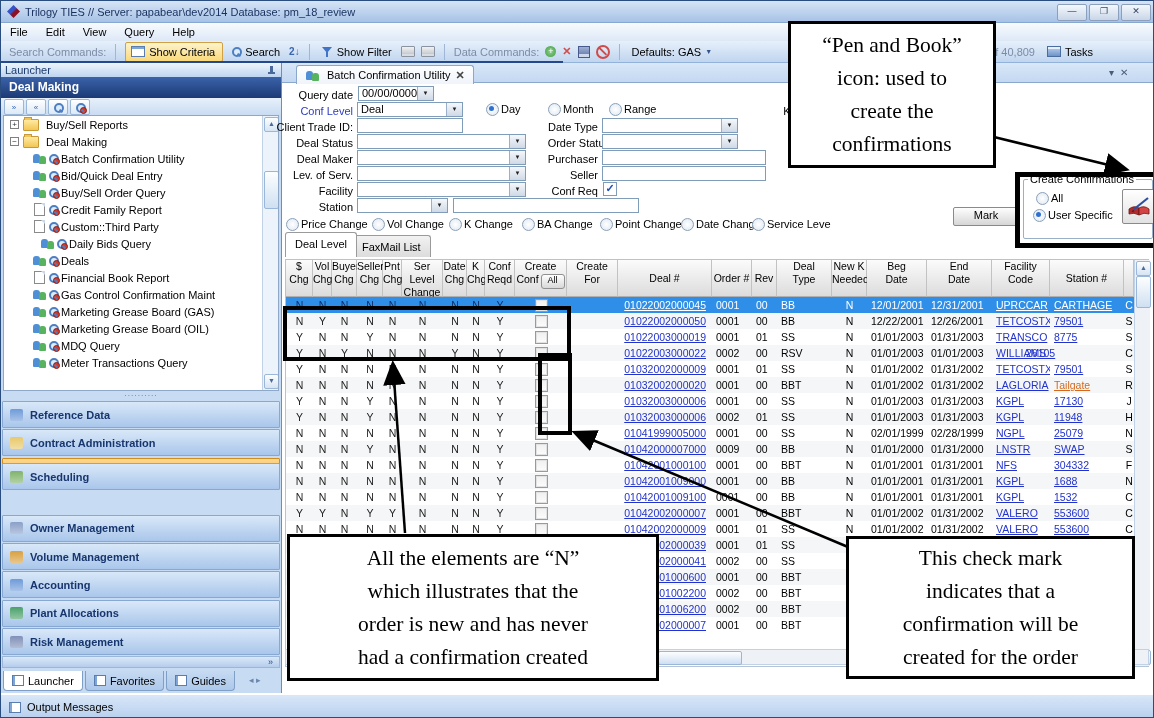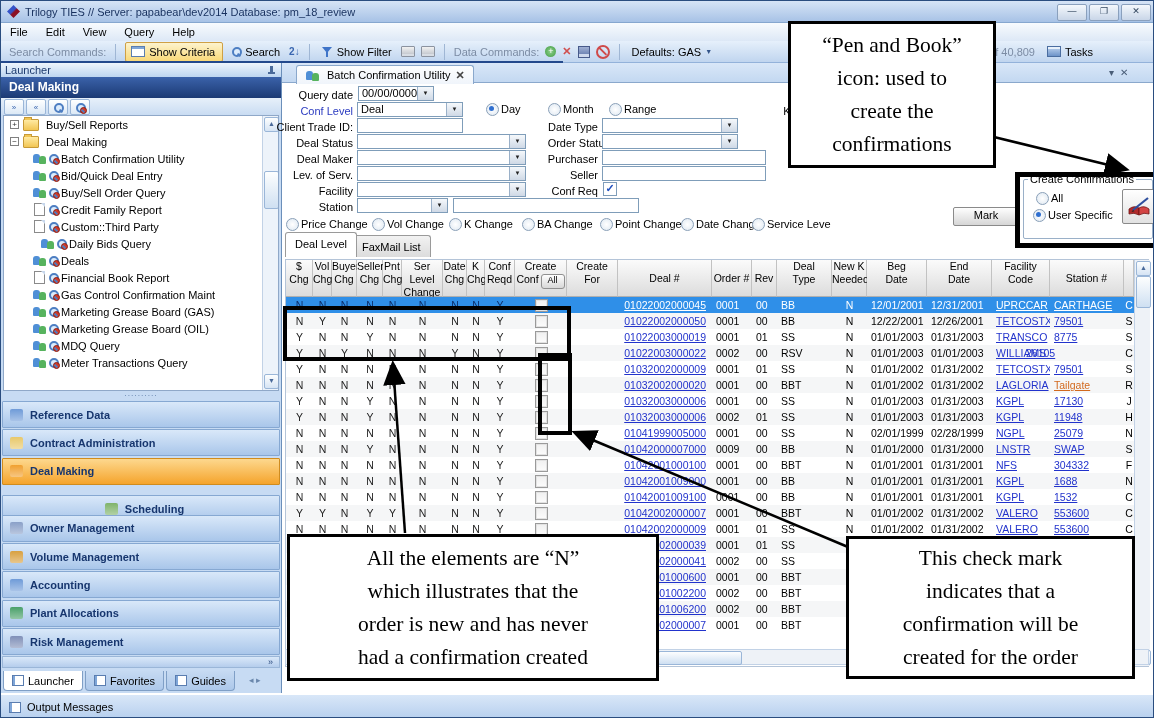--- a/index.html
+++ b/index.html
@@ -340,21 +340,21 @@
           <span>Reference Data</span>
         </div>
         <div class="section" style="top: 366.4px;">
           <span class="sec-ico" style="background: linear-gradient(rgb(232, 200, 106), rgba(255, 255, 255, 0.4)), rgb(232, 200, 106);"></span>
           <span>Contract Administration</span>
         </div>
         <div class="section active" style="top: 394.8px;">
           <span class="sec-ico" style="background: linear-gradient(rgb(240, 160, 48), rgba(255, 255, 255, 0.4)), rgb(240, 160, 48);"></span>
           <span>Deal Making</span>
         </div>
-        <div class="section" style="top: 432px; justify-content: center;">
+        <div class="section" style="top: 400px;">
           <span class="sec-ico" style="background: linear-gradient(rgb(127, 179, 106), rgba(255, 255, 255, 0.4)), rgb(127, 179, 106);"></span>
           <span>Scheduling</span>
         </div>
         <div class="section" style="top: 451.6px;">
           <span class="sec-ico" style="background: linear-gradient(rgb(138, 160, 200), rgba(255, 255, 255, 0.4)), rgb(138, 160, 200);"></span>
           <span>Owner Management</span>
         </div>
         <div class="section" style="top: 480px;">
           <span class="sec-ico" style="background: linear-gradient(rgb(216, 160, 64), rgba(255, 255, 255, 0.4)), rgb(216, 160, 64);"></span>
           <span>Volume Management</span>

